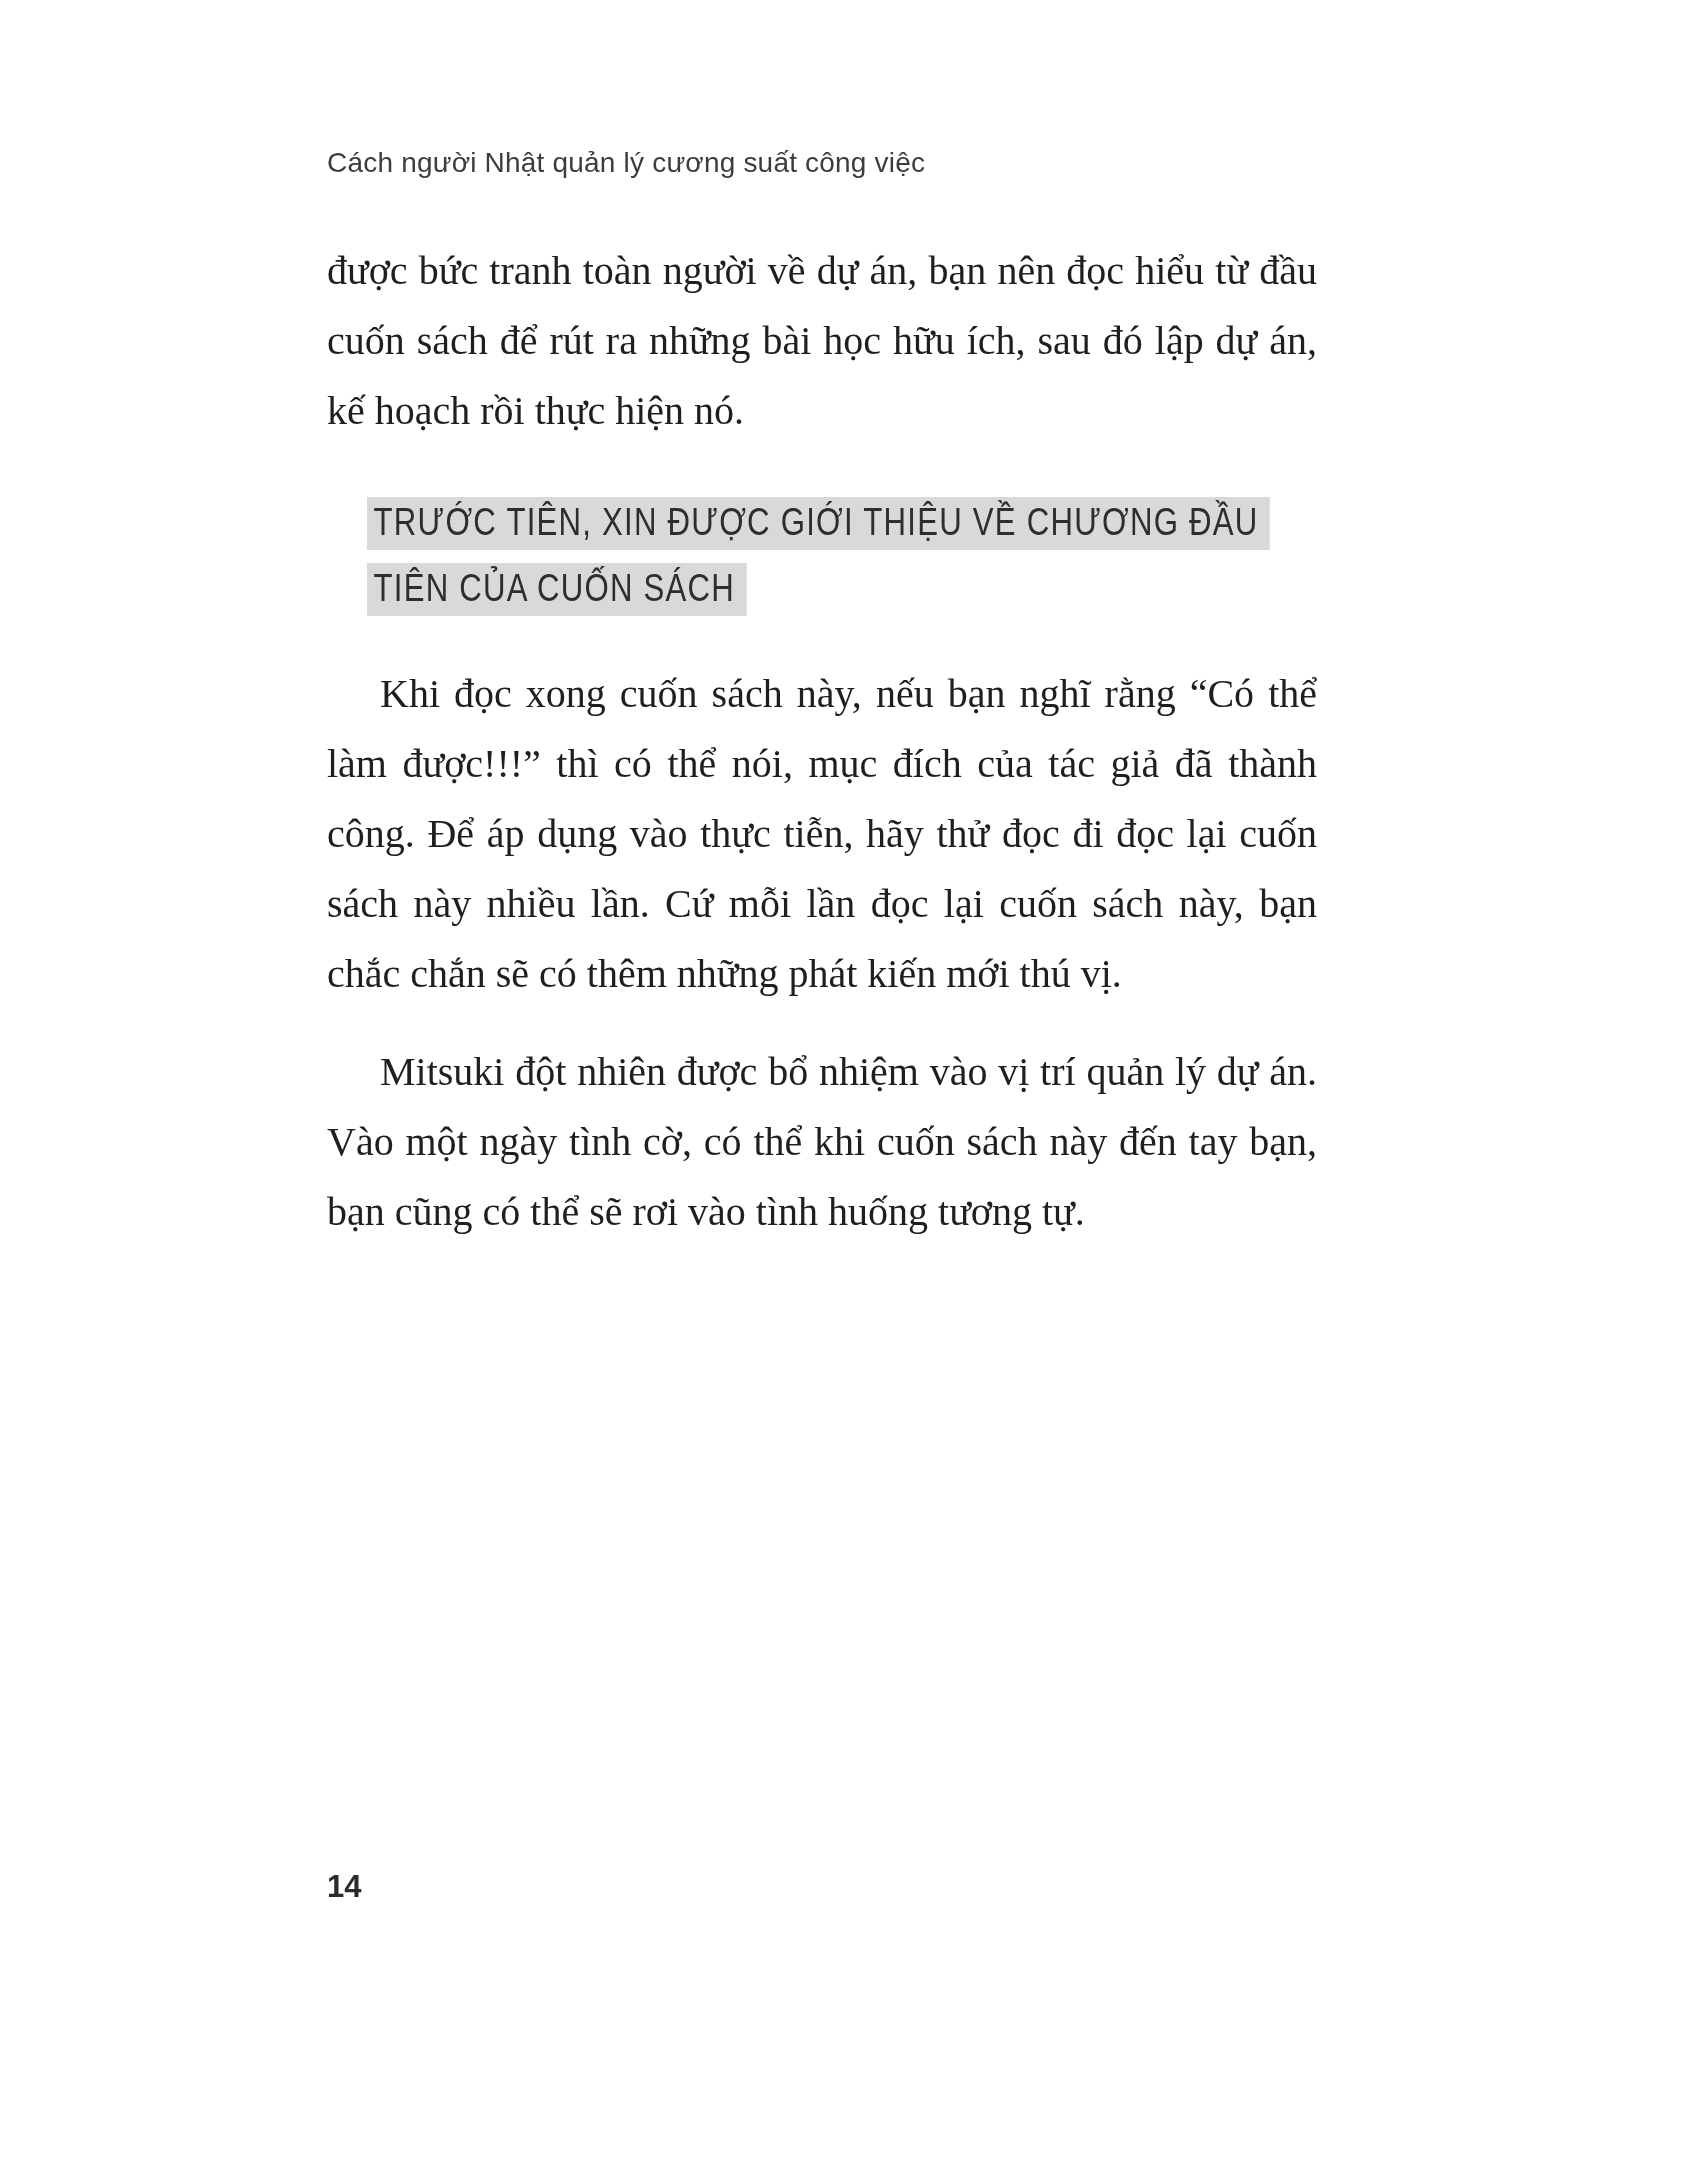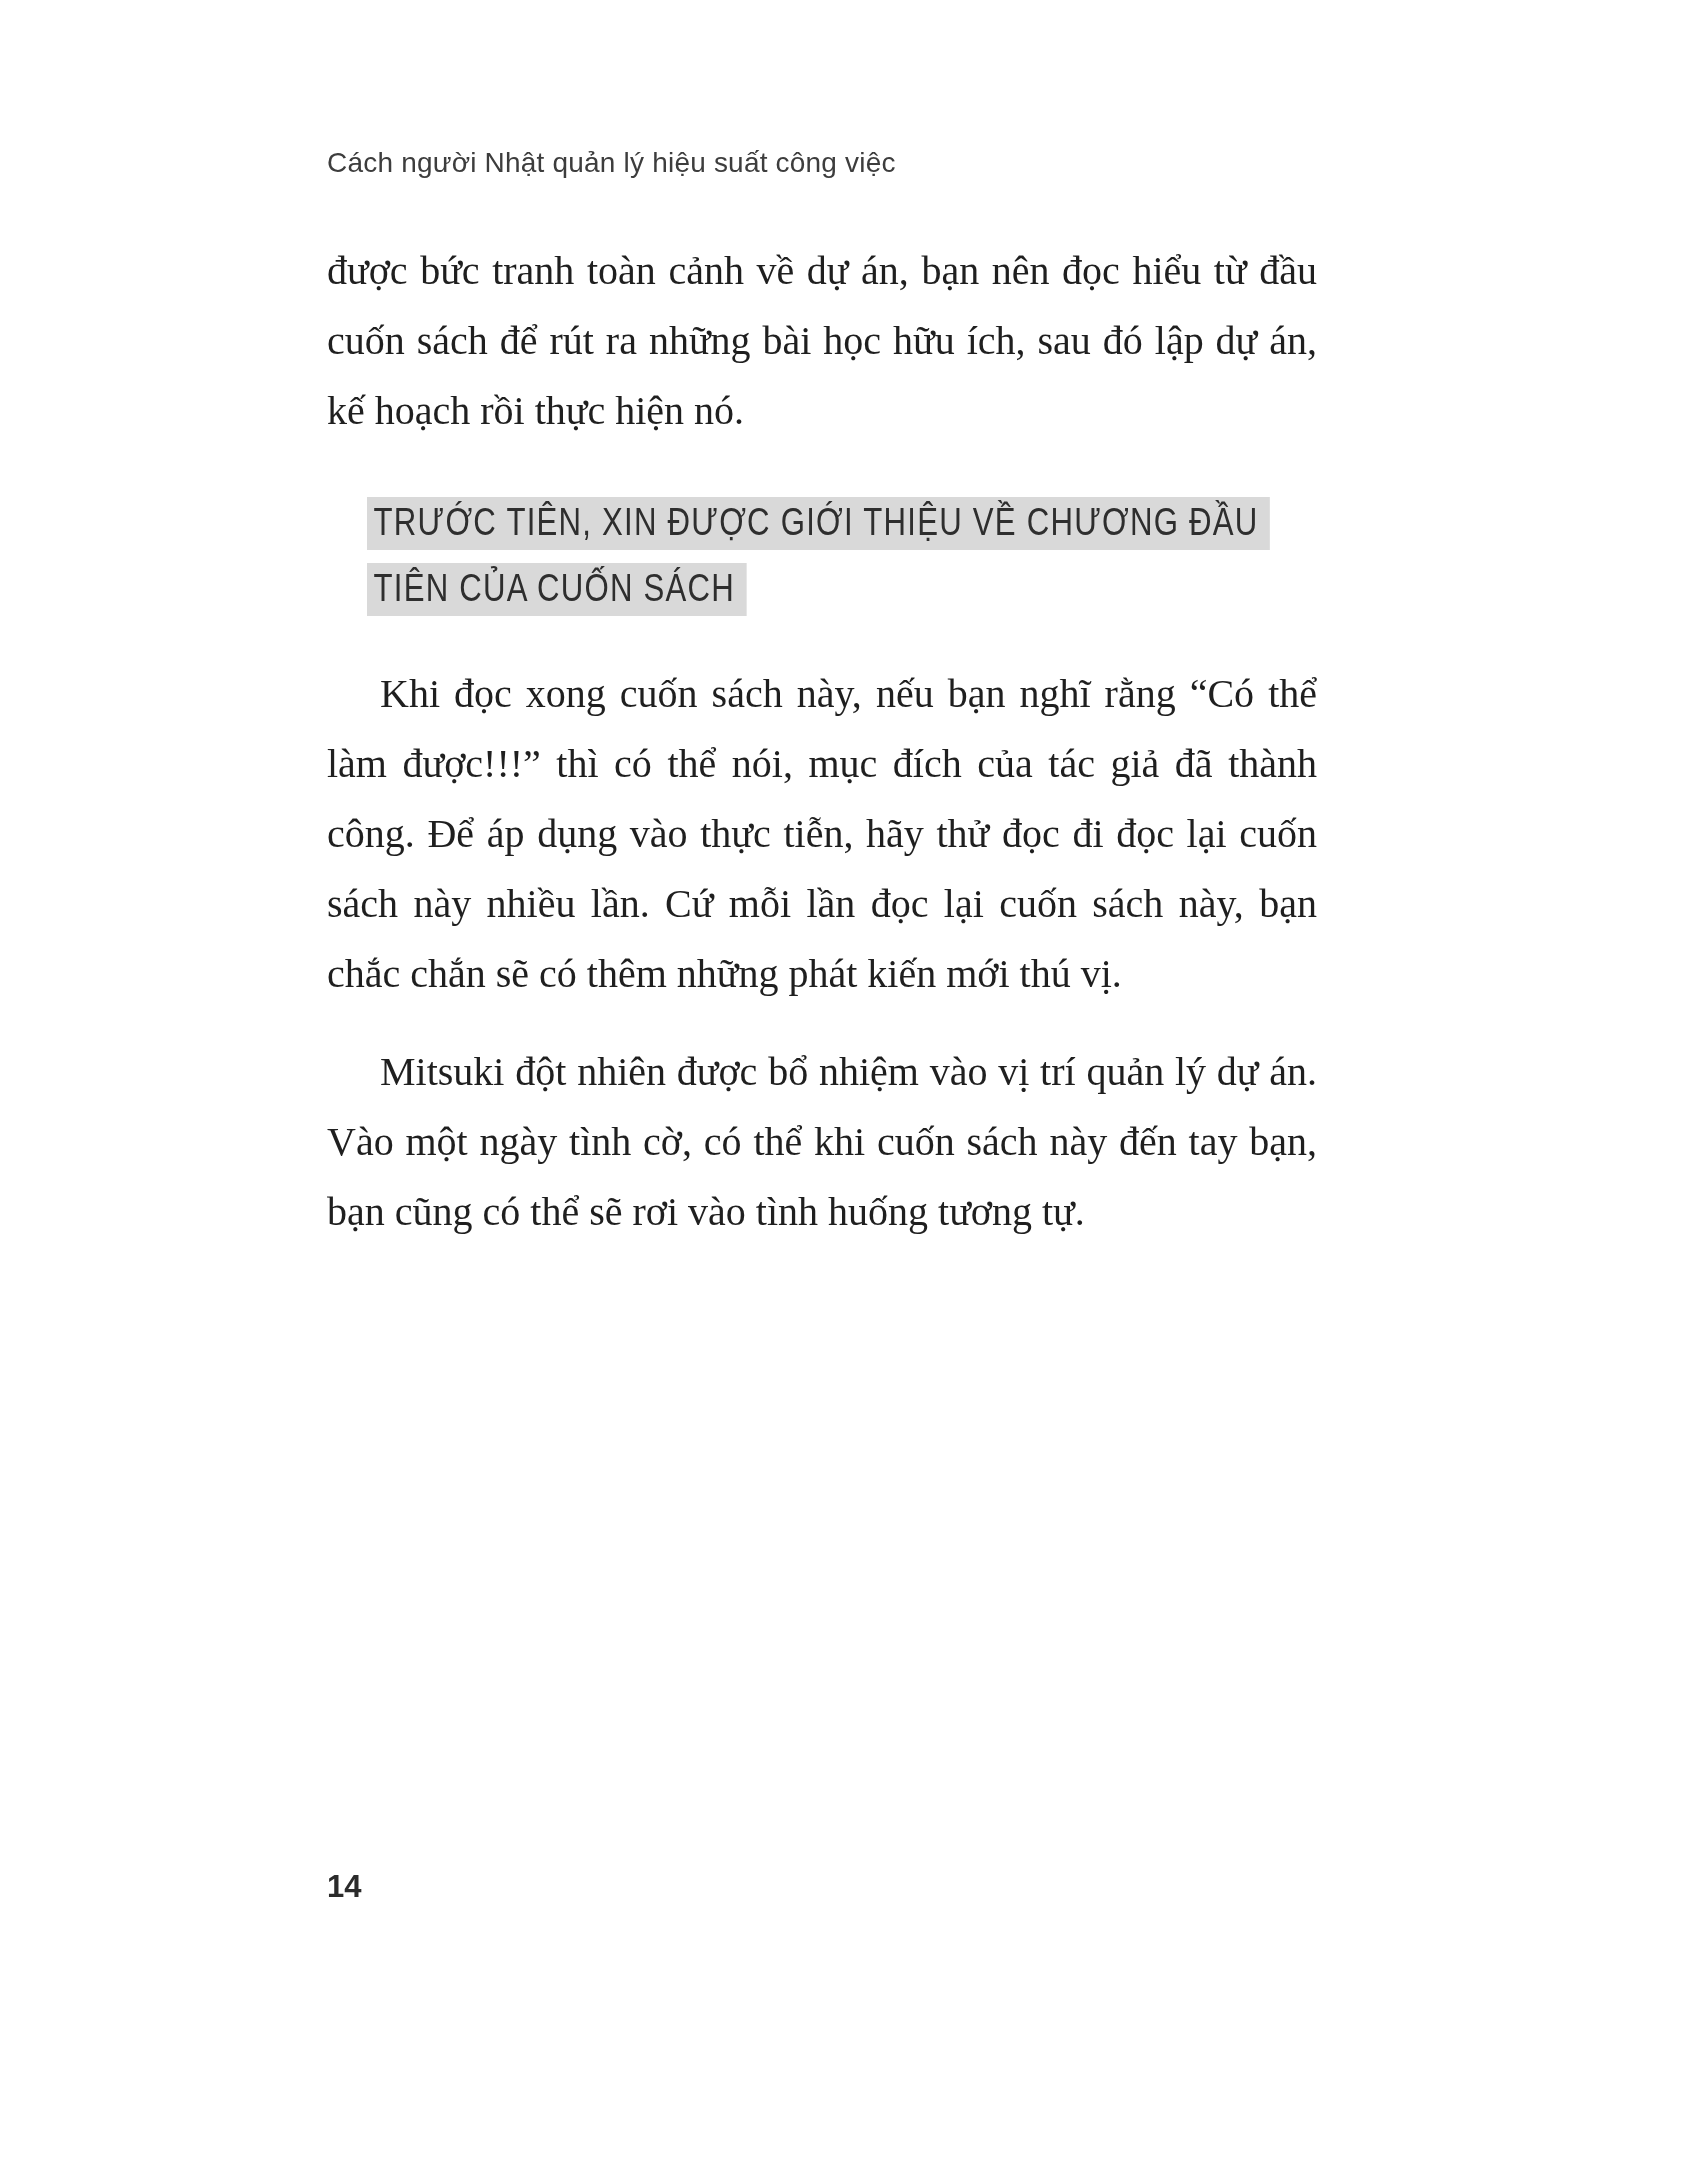--- a/index.html
+++ b/index.html
@@ -73,25 +73,25 @@
     font-size: 31px;
     font-weight: 700;
     color: #2b2b2b;
   }
 </style>
 </head>
 <body>
 
 <div class="page">
 
-  <div class="running-header">Cách người Nhật quản lý hiệu suất công việc</div>
+  <div class="running-header">Cách người Nhật quản lý cương suất công việc</div>
 
   <div class="content">
 
-    <p class="body-para">được bức tranh toàn cảnh về dự án, bạn nên đọc hiểu từ đầu cuốn sách để rút ra những bài học hữu ích, sau đó lập dự án, kế hoạch rồi thực hiện nó.</p>
+    <p class="body-para">được bức tranh toàn người về dự án, bạn nên đọc hiểu từ đầu cuốn sách để rút ra những bài học hữu ích, sau đó lập dự án, kế hoạch rồi thực hiện nó.</p>
 
     <div class="section-heading">
       <div class="heading-line">
         <span class="heading-highlight">TRƯỚC TIÊN, XIN ĐƯỢC GIỚI THIỆU VỀ CHƯƠNG ĐẦU</span>
       </div>
       <div class="heading-line">
         <span class="heading-highlight">TIÊN CỦA CUỐN SÁCH</span>
       </div>
     </div>
 

